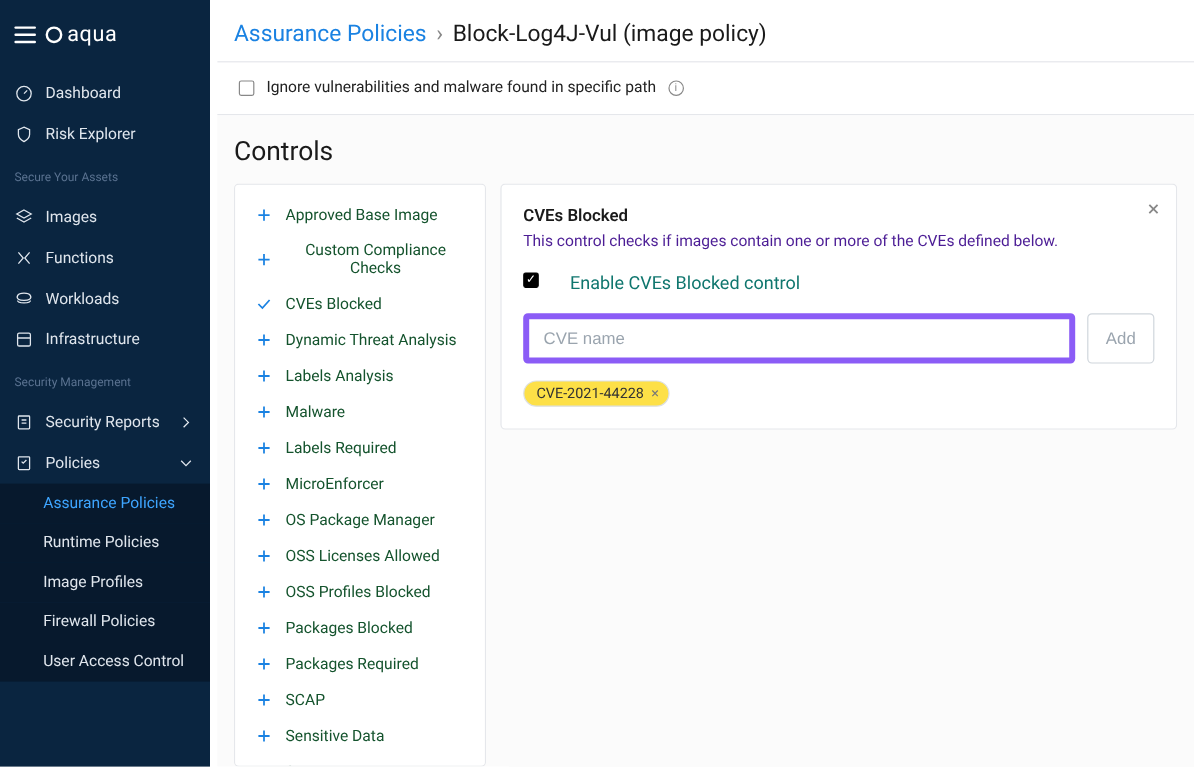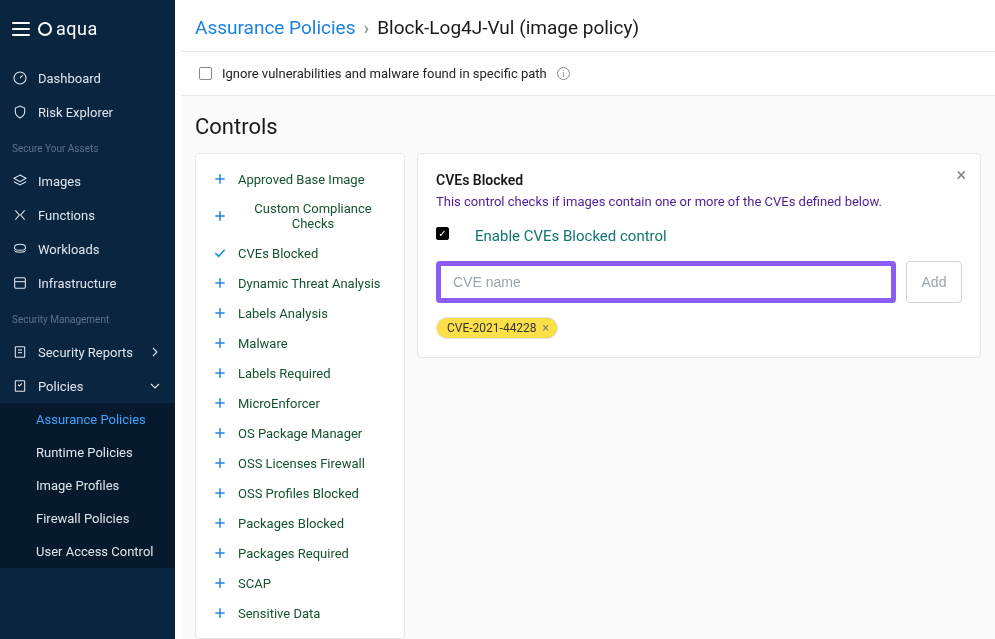--- a/index.html
+++ b/index.html
@@ -289,21 +289,21 @@
             </span>
             <span class="control-label">OS Package Manager</span>
           </div>
           <div class="control-item">
             <span class="control-icon plus">
               <svg viewBox="0 0 24 24" fill="none">
                 <line x1="12" y1="5" x2="12" y2="19"></line>
                 <line x1="5" y1="12" x2="19" y2="12"></line>
               </svg>
             </span>
-            <span class="control-label">OSS Licenses Firewall</span>
+            <span class="control-label">OSS Licenses Allowed</span>
           </div>
           <div class="control-item">
             <span class="control-icon plus">
               <svg viewBox="0 0 24 24" fill="none">
                 <line x1="12" y1="5" x2="12" y2="19"></line>
                 <line x1="5" y1="12" x2="19" y2="12"></line>
               </svg>
             </span>
             <span class="control-label">OSS Profiles Blocked</span>
           </div>

